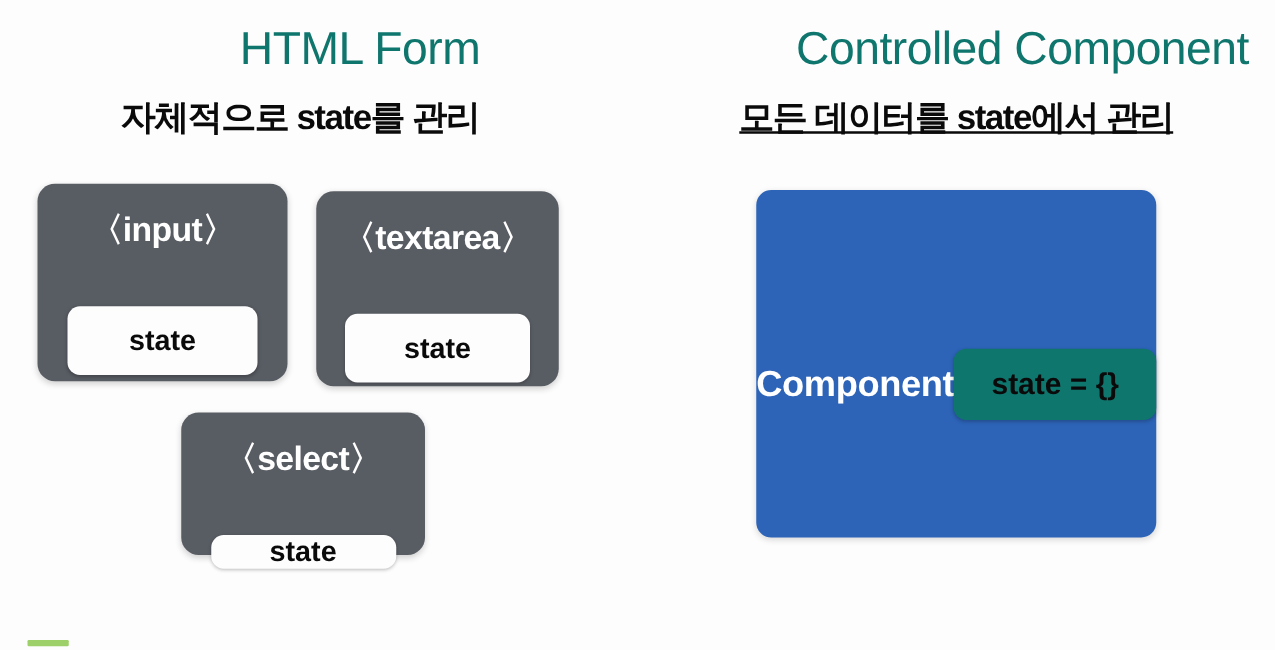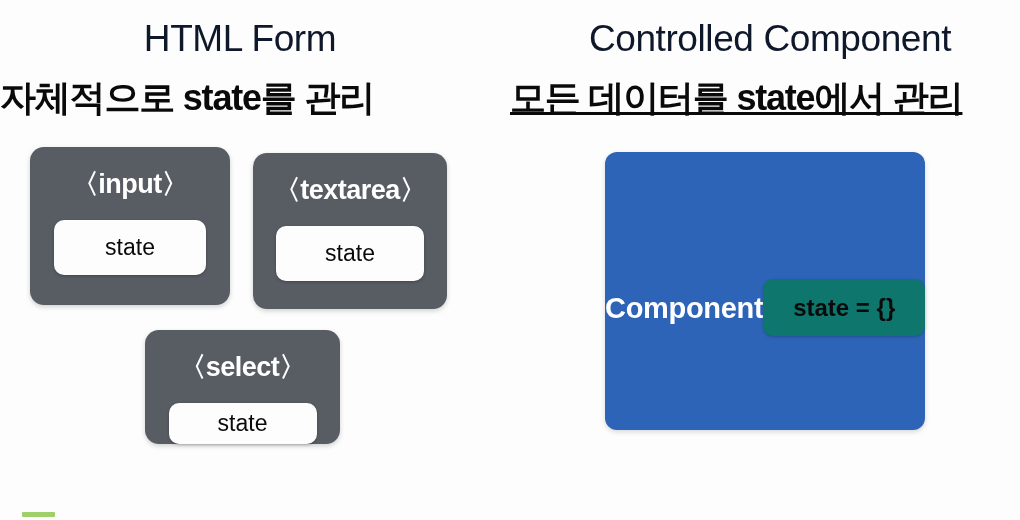--- a/index.html
+++ b/index.html
@@ -18,65 +18,68 @@
     position: absolute;
     inset: 0;
     width: 1020px;
     height: 520px;
   }
 
   
   .col-title {
     position: absolute;
     text-align: center;
-    color: #0f172a;
+    color: #0f766e;
     font-weight: 400;
     font-size: 37px;
     letter-spacing: -0.4px;
     white-space: nowrap;
     line-height: 1;
+    padding-left: 48px;
   }
   .col-subtitle {
     position: absolute;
+    text-align: center;
     color: #0a0a0a;
     font-weight: 700;
-    font-size: 36px;
+    font-size: 28px;
     letter-spacing: -1.2px;
     white-space: nowrap;
     line-height: 1;
   }
 
   #title-left   { left: 0;   top: 20px; width: 480px; }
   #subtitle-left{ left: 0;   top: 80px; width: 480px; }
   #title-right  { left: 520px; top: 20px; width: 500px; }
   #subtitle-right{left: 510px; top: 80px; width: 510px; text-decoration: underline; }
 
   
   .tag-card {
     position: absolute;
     background: #585c63;
     border-radius: 14px;
     box-shadow: 0 2px 5px rgba(0,0,0,0.18);
     display: flex;
     flex-direction: column;
     align-items: center;
+    gap: 25px;
   }
   .tag-card .tag-label {
     color: #ffffff;
     font-weight: 700;
     font-size: 27px;
     letter-spacing: -0.5px;
     margin-top: 19px;
     white-space: nowrap;
   }
   .tag-card .state-pill {
     background: #fdfdfd;
     border-radius: 10px;
     color: #0a0a0a;
-    font-weight: 400;
+    font-weight: 700;
     font-size: 23px;
     display: flex;
     align-items: center;
     justify-content: center;
     box-shadow: 0 1px 3px rgba(0,0,0,0.25);
     margin-top: 18px;
   }
 
   #card-input    { left: 30px;  top: 147px; width: 200px; height: 158px; }
   #card-textarea { left: 253px; top: 153px; width: 194px; height: 156px; }

